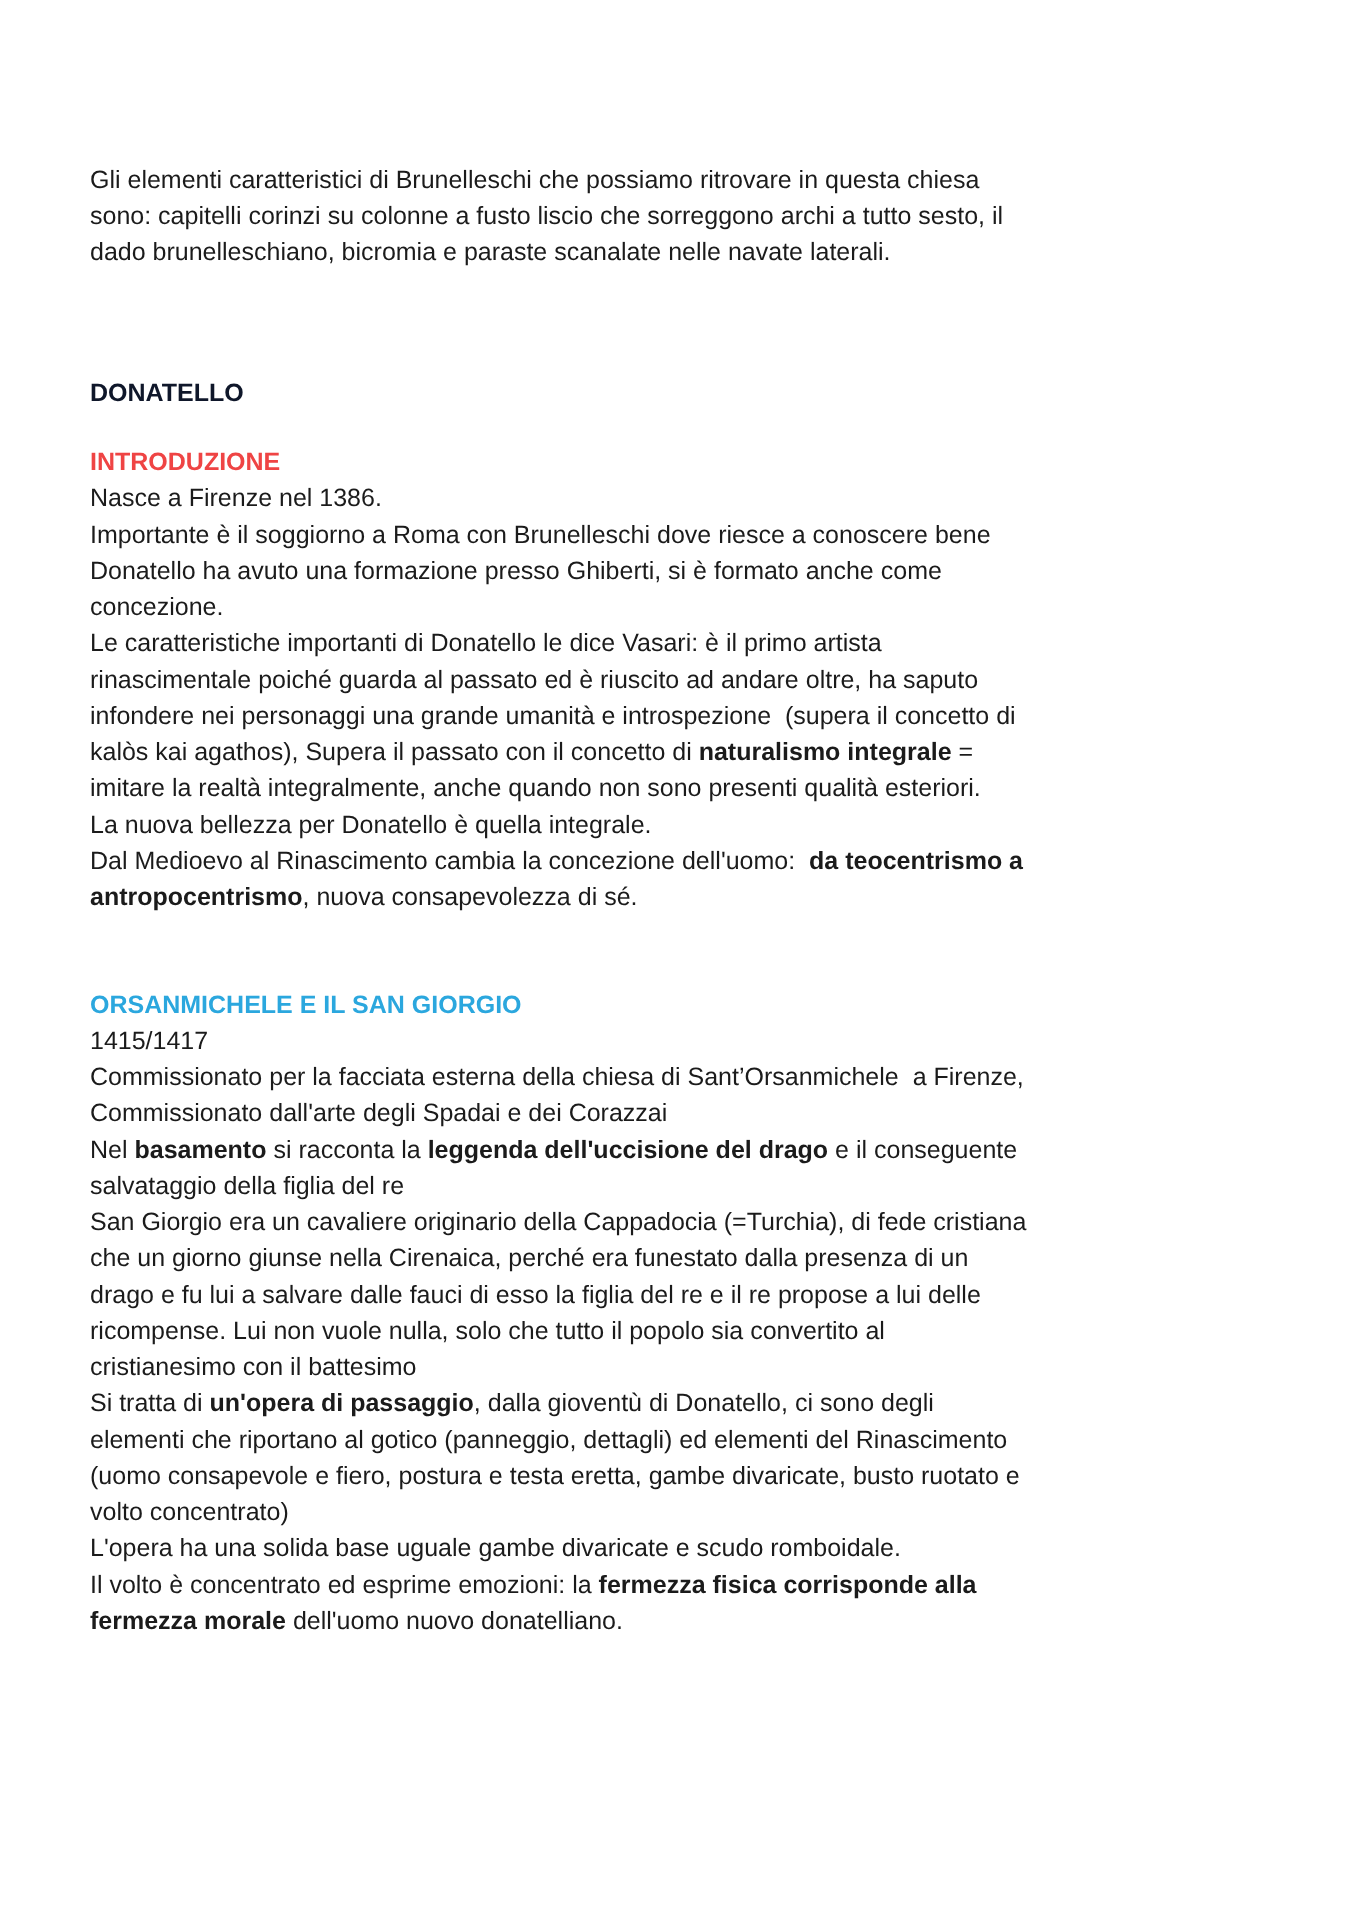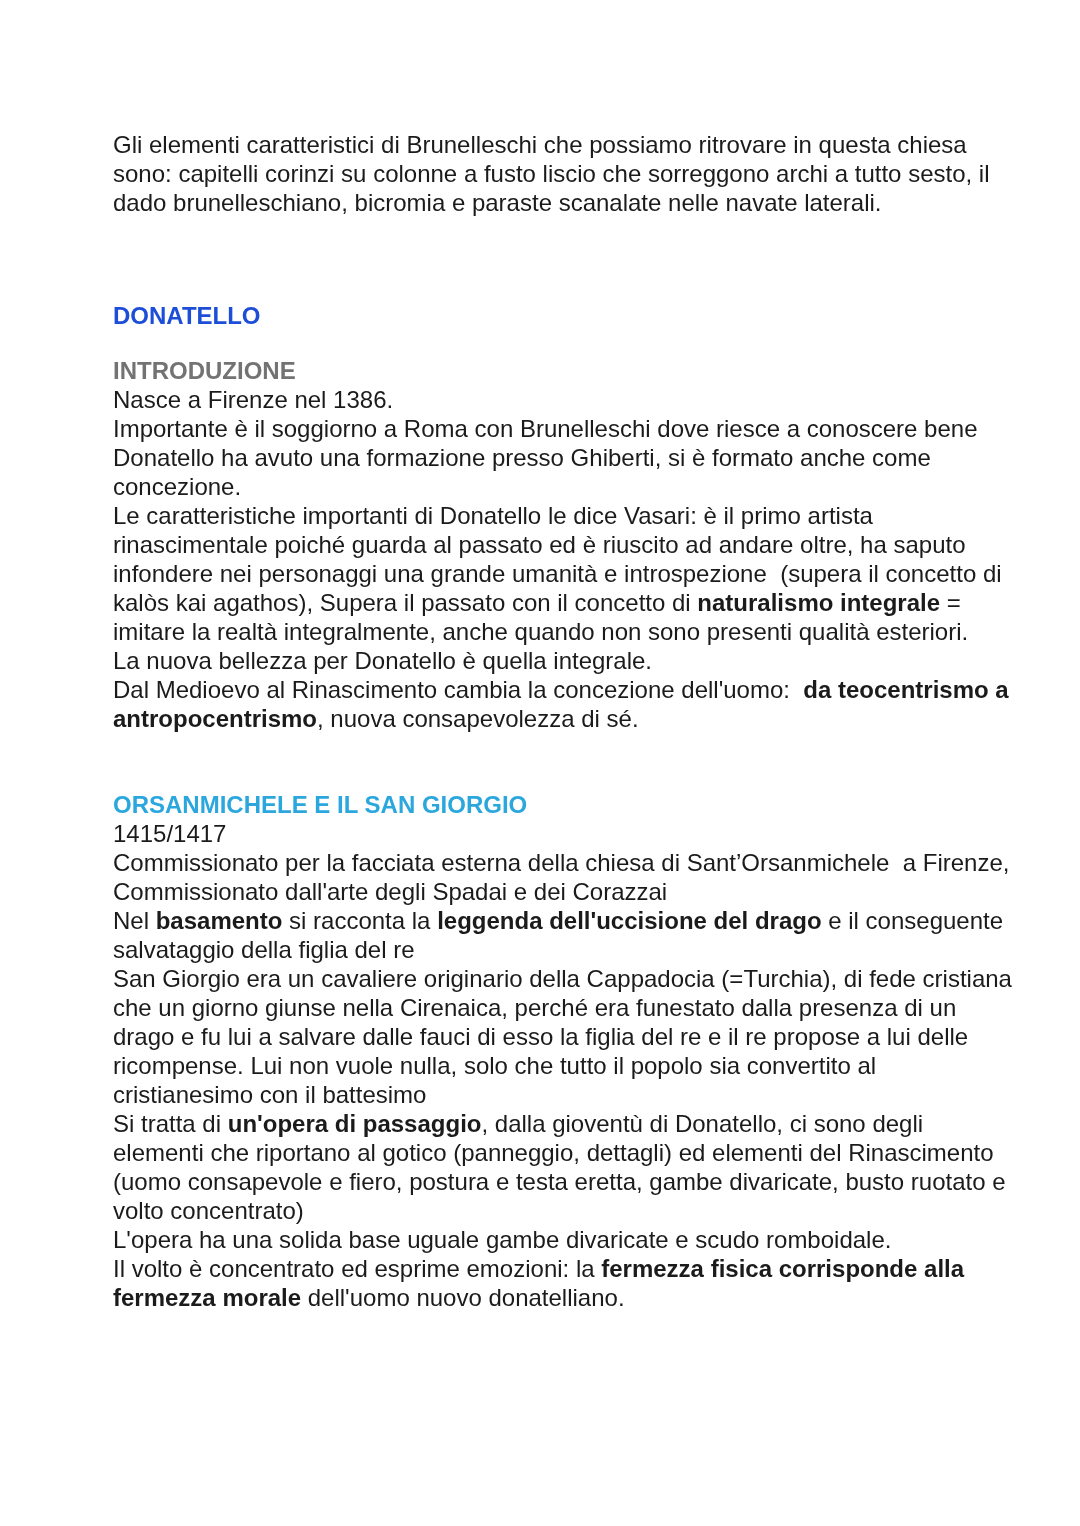--- a/index.html
+++ b/index.html
@@ -8,22 +8,22 @@
     font-family: "Liberation Sans", sans-serif;
   }
   .page {
     position: relative;
     width: 1080px;
     height: 1526px;
     background: #ffffff;
     overflow: hidden;
   }
   .doc {
-    padding: 130px 125px 0 113px;
-    font-size: 24px;
+    padding: 130px 125px 0 72px;
+    font-size: 20px;
     line-height: 29px;
     color: #1b1b1b;
   }
   .block { margin: 0; }
   .line {
     height: 29px;
     white-space: pre;
   }
   .gap { width: 100%; }
   span.b { font-weight: bold; }
@@ -38,25 +38,25 @@
 
 <div class="page">
   <div class="doc" style="color: rgb(27, 27, 27);">
       <div class="block">
         <div class="line"><span>Gli elementi caratteristici di Brunelleschi che possiamo ritrovare in questa chiesa</span></div>
         <div class="line"><span>sono: </span><span class="u">capitelli corinzi</span><span> su </span><span class="u">colonne a fusto liscio</span><span> che sorreggono </span><span class="u">archi a tutto sesto</span><span>, il</span></div>
         <div class="line"><span class="u">dado brunelleschiano</span><span>, </span><span class="u">bicromia</span><span> e </span><span class="u">paraste scanalate</span><span> nelle navate laterali.</span></div>
       </div>
       <div class="block gap" style="height: 84px;"></div>
       <div class="block">
-        <div class="line"><span class="b" style="color: #1d4ed8;">DONATELLO</span></div>
+        <div class="line"><span class="b" style="color: #0f172a;">DONATELLO</span></div>
       </div>
       <div class="block gap" style="height: 26px;"></div>
       <div class="block">
-        <div class="line"><span class="b u" style="color: #737373;">INTRODUZIONE</span></div>
+        <div class="line"><span class="b u" style="color: #ef4444;">INTRODUZIONE</span></div>
       </div>
       <div class="block">
         <div class="line"><span>Nasce a </span><span class="u">Firenze</span><span> nel 1386.</span></div>
         <div class="line"><span>Importante è il </span><span class="u">soggiorno a Roma con Brunelleschi</span><span> dove riesce a conoscere bene</span></div>
         <div class="line"><span>Donatello ha avuto una formazione presso Ghiberti, si è formato anche come</span></div>
         <div class="line"><span>concezione.</span></div>
         <div class="line"><span>Le caratteristiche importanti di Donatello le dice Vasari: </span><span class="u">è il primo artista</span></div>
         <div class="line"><span class="u">rinascimentale poiché guarda al passato ed è riuscito ad andare oltre, ha saputo</span></div>
         <div class="line"><span class="u">infondere nei personaggi una grande umanità e introspezione</span><span>  (supera il concetto di</span></div>
         <div class="line"><span>kalòs kai agathos), Supera il passato con il concetto di </span><span class="b u">naturalismo integrale</span><span> =</span></div>

